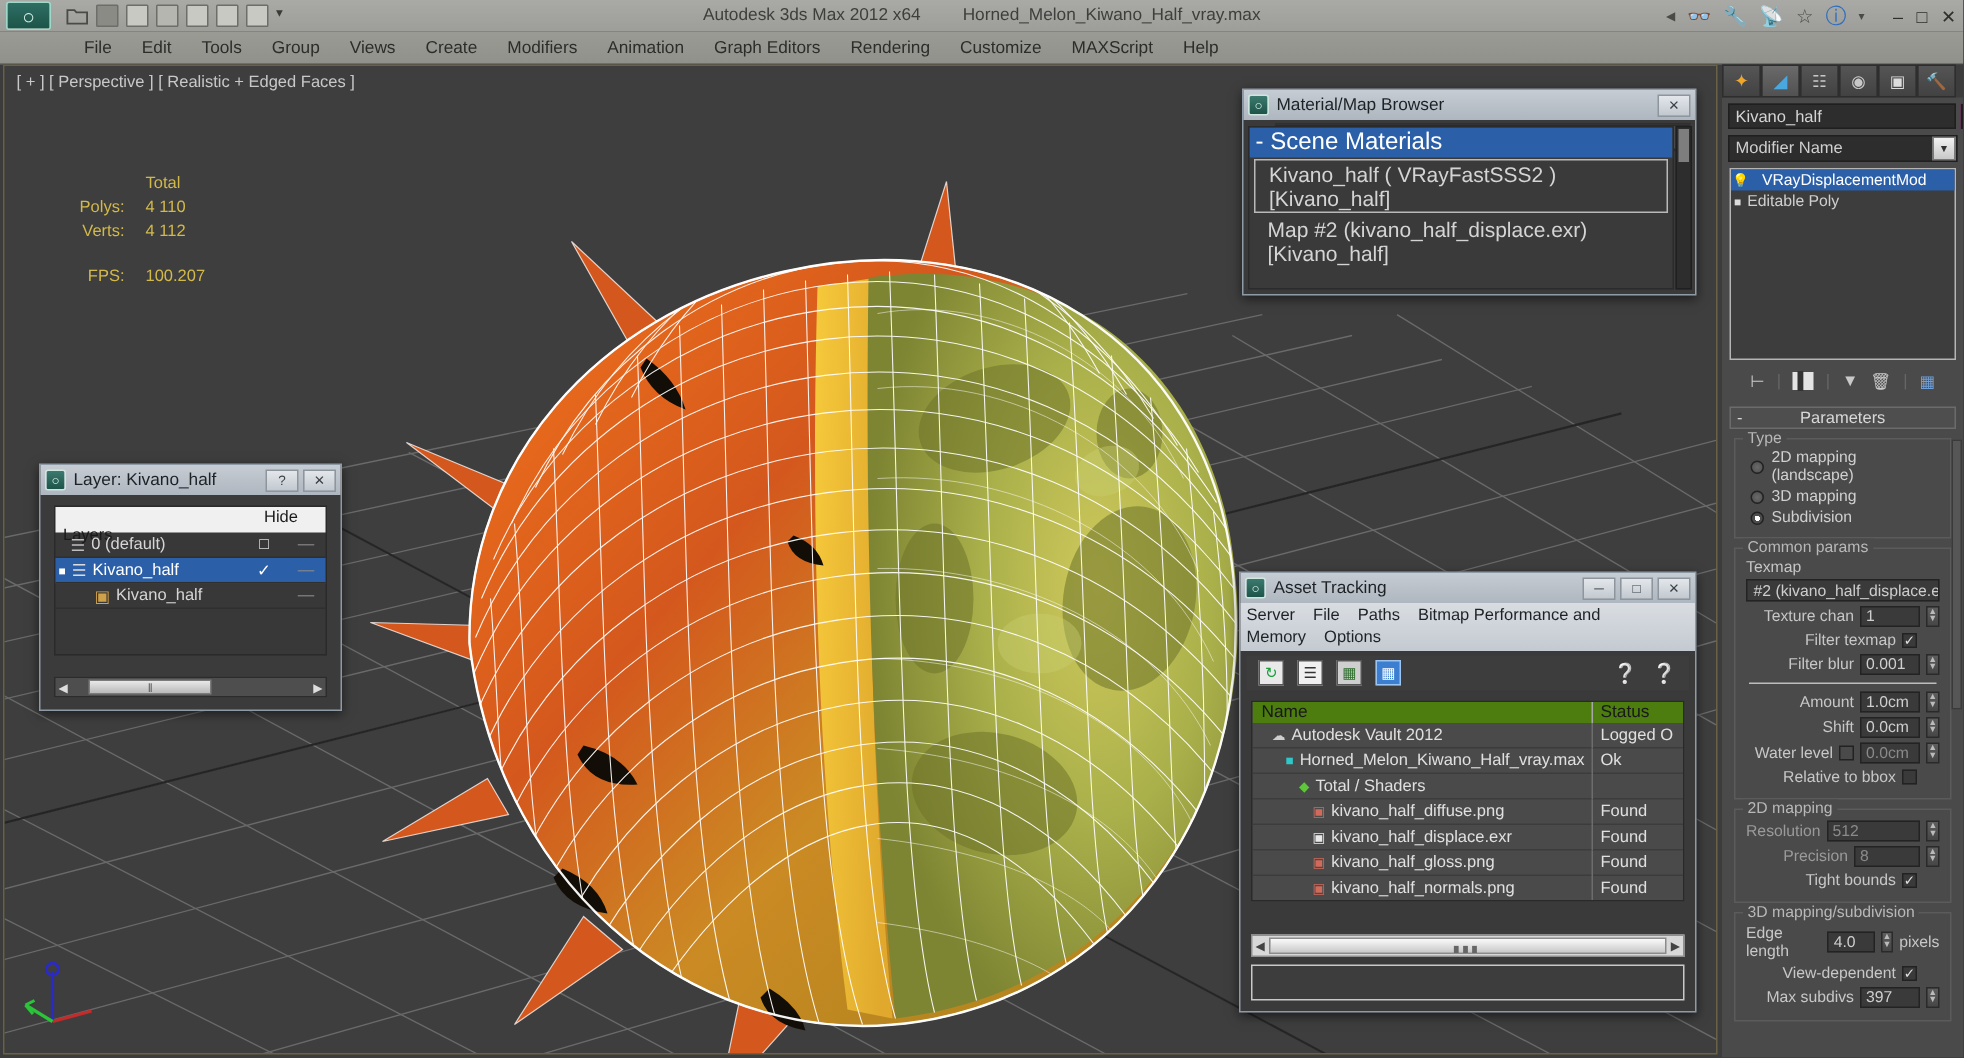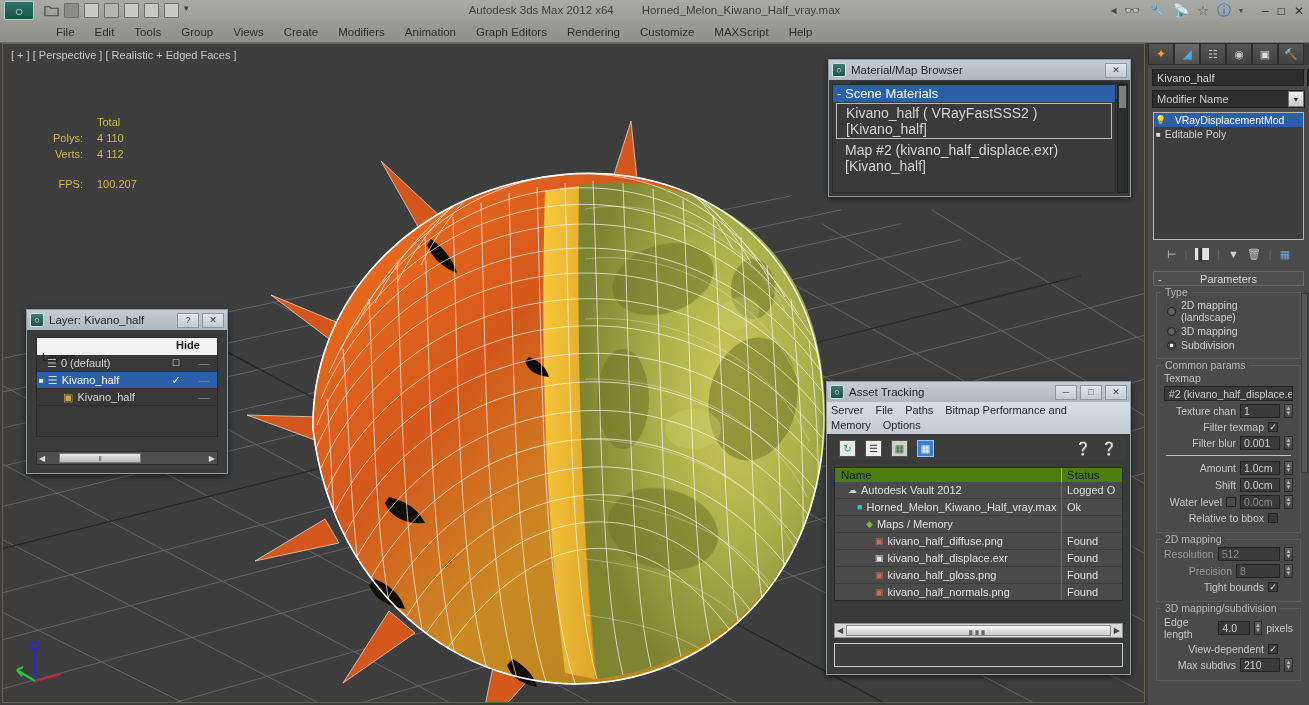--- a/index.html
+++ b/index.html
@@ -63,38 +63,38 @@
   
   #matbrowser { left:828px; top:59px; width:303px; height:138px; }
   .mb-search { display:flex; align-items:center; height:19px; background:#2f2f2f;
      margin:2px 3px 0 3px; }
   .mb-caret { width:18px; height:19px; display:flex; align-items:center; justify-content:center;
      color:#d0d0d0; font-size:8px; background:#3a3a3a;}
   .mb-input { flex:1; height:17px; background:#4a4a4a; border:1px solid #2a2a2a;
      color:#b6b6b6; font-size:11px; padding:0 4px; line-height:15px; }
   .mb-list { position:absolute; left:3px; top:24px; right:14px; bottom:3px;
      background:#3a3a3a; border:1px solid #2b2b2b; overflow:hidden; }
-  .mb-grp { background:#2b5fa8; color:#fff; font-size:13px; padding:1px 4px; }
+  .mb-grp { background:#2b5fa8; color:#fff; font-size:16px; padding:1px 4px; }
   .mb-item { font-size:14px; color:#d4d4d4; padding:2px 4px 2px 12px; }
   .mb-item.sel { border:1px solid #b9b9b9; margin:1px 3px; padding:1px 4px 1px 9px;}
   .mb-sb { position:absolute; right:2px; top:24px; width:11px; bottom:3px;
      background:#2d2d2d; border:1px solid #202020;}
   .mb-sb .thumb { position:absolute; left:1px; top:1px; width:7px; height:22px;
      background:#7e7e7e; }
 
   
   #layerdlg { left:26px; top:309px; width:202px; height:165px; background:#3b3b3b; }
   .ly-tools { height:24px; display:flex; align-items:center; gap:2px; padding:3px 6px 0 8px; }
   .ly-ic { width:20px;height:18px; display:flex;align-items:center;justify-content:center;
      font-size:12px; color:#e0a24a; }
   .ly-grid { position:absolute; left:9px; top:27px; right:9px; height:100px;
      background:#383838; border:1px solid #2a2a2a; }
   .ly-head { display:flex; height:17px; background:#f0f0f0; font-size:11px; color:#1a1a1a; }
   .ly-head .c1 { flex:1; padding:13px 5px; }
-  .ly-head .c2 { width:46px; padding:1px 5px;font-weight:bold; }
+  .ly-head .c2 { width:46px; padding:1px 5px; }
   .ly-row { display:flex; align-items:center; height:17px; font-size:11px; color:#d6d6d6;
      border-bottom:1px solid #2f2f2f; }
   .ly-row.sel { background:#2b5fa8; color:#ffffff; }
   .ly-row .nm { flex:1; display:flex; align-items:center; gap:4px; padding-left:10px;}
   .ly-row .chk { width:30px; text-align:center; }
   .ly-row .hid { width:26px; text-align:center; color:#8a8a8a; }
   .ly-sb { position:absolute; left:9px; bottom:8px; right:9px; height:14px;
      background:#4e4e4e; border:1px solid #2c2c2c; display:flex; align-items:center;
      justify-content:space-between; padding:0 2px; font-size:8px; color:#ddd;}
   .ly-sb .thumb { width:82px; height:10px; background:linear-gradient(#e8e8e8,#b9b9b9);
@@ -540,21 +540,21 @@
           <div class="at-row">
             <div class="c1" style="padding-left: 22px;">
               <span style="color: rgb(46, 200, 200); font-size: 9px;">■</span>
               <span>Horned_Melon_Kiwano_Half_vray.max</span>
             </div>
             <div class="c2">Ok</div>
           </div>
           <div class="at-row">
             <div class="c1" style="padding-left: 31px;">
               <span style="color: rgb(94, 200, 58); font-size: 9px;">◆</span>
-              <span>Maps / Memory</span>
+              <span>Total / Shaders</span>
             </div>
             <div class="c2"></div>
           </div>
           <div class="at-row">
             <div class="c1" style="padding-left: 40px;">
               <span style="color: rgb(208, 106, 90); font-size: 9px;">▣</span>
               <span>kivano_half_diffuse.png</span>
             </div>
             <div class="c2">Found</div>
           </div>
@@ -738,21 +738,21 @@
           <span class="spin">▲<br>▼</span>
           <span>pixels</span>
         </div>
         <div class="fld-row">
           <span>View-dependent</span>
           <span class="cbx">✓</span>
           <span style="width:11px"></span>
         </div>
         <div class="fld-row">
           <span>Max subdivs</span>
-          <span class="fld" style="width:40px">210</span>
+          <span class="fld" style="width:40px">397</span>
           <span class="spin">▲<br>▼</span>
         </div>
       </div>
     </div>
 
     <div class="cp-scroll"></div>
   </div>
 </div>
 
 </body></html>

